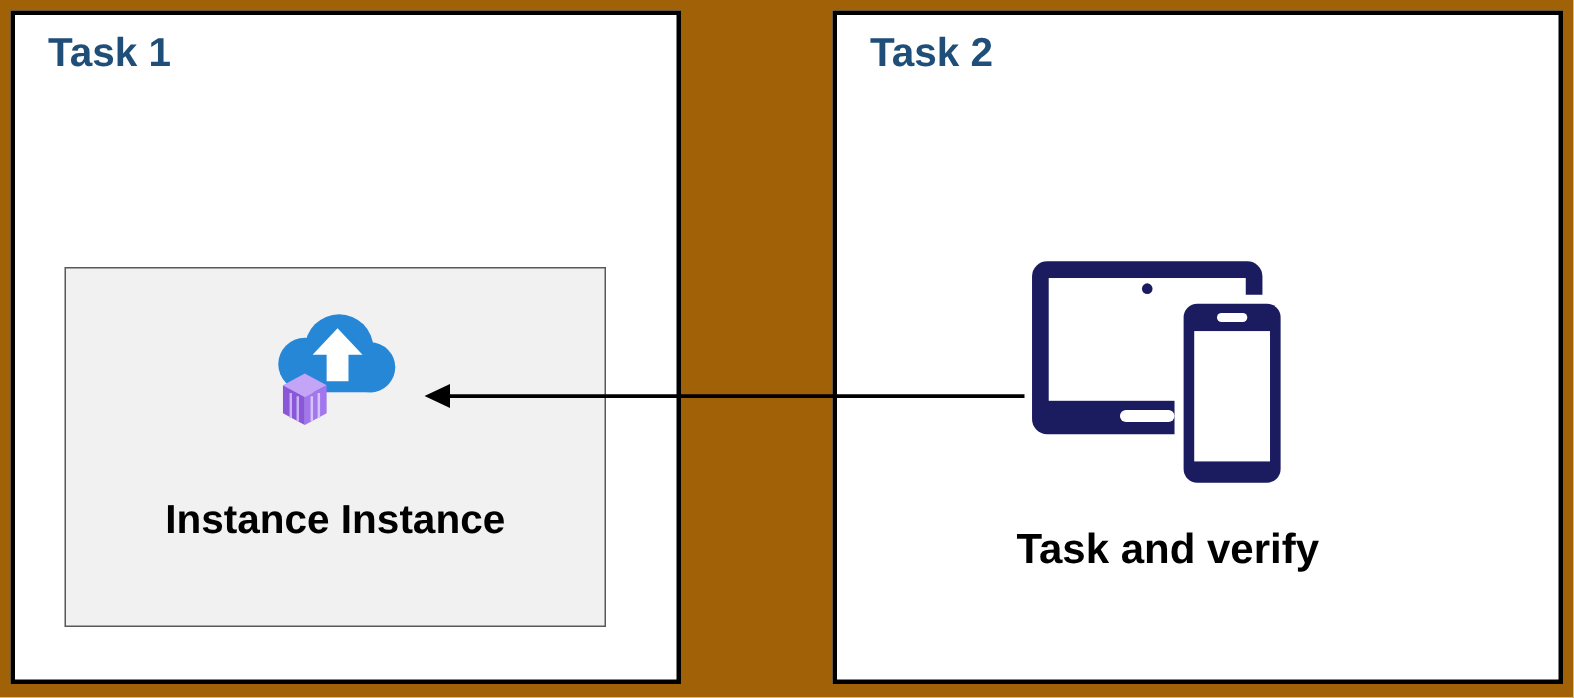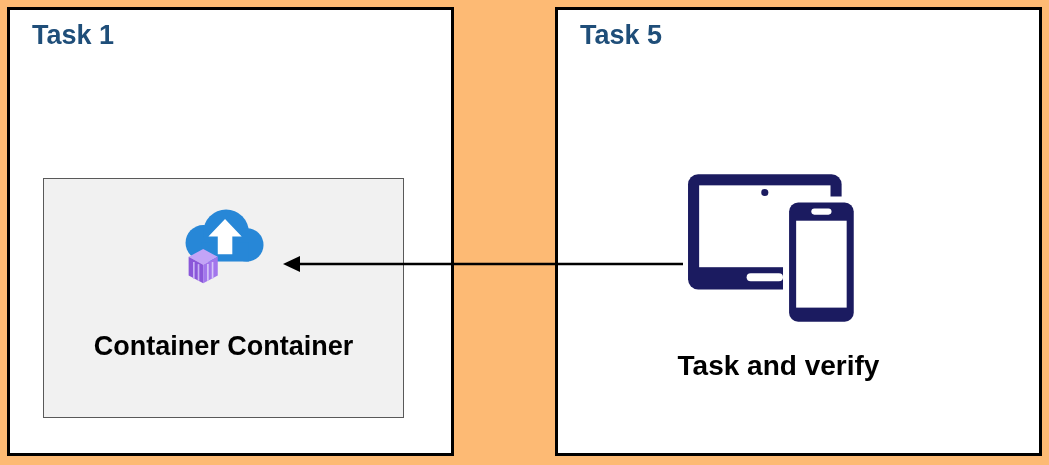--- a/index.html
+++ b/index.html
@@ -5,21 +5,21 @@
   html, body {
     margin: 0;
     padding: 0;
     background: #ffffff;
     font-family: "Liberation Sans", sans-serif;
   }
   .canvas {
     position: relative;
     width: 1049px;
     height: 465px;
-    background: #fdba74;
+    background: #a16207;
     overflow: hidden;
   }
   .task-box {
     position: absolute;
     border: 3px solid #000000;
     background: #ffffff;
     box-sizing: border-box;
   }
   .task1-box { left: 7px; top: 7px; width: 447px; height: 449px; }
   .task2-box { left: 555px; top: 7px; width: 487px; height: 449px; }
@@ -112,26 +112,26 @@
           <polygon points="51,17 67,34 58,34 58,51 44,51 44,34 35,34" fill="#ffffff"></polygon>
           <polygon points="30,46 44,53.5 30,61 16,53.5" fill="#c3a4f7"></polygon>
           <polygon points="16,53.5 30,61 30,79 16,71.5" fill="#8a57d9"></polygon>
           <polygon points="44,53.5 30,61 30,79 44,71.5" fill="#a276ec"></polygon>
           <line x1="21" y1="58.5" x2="21" y2="74.5" stroke="#c9b2f5" stroke-width="1.6"></line>
           <line x1="25.5" y1="60.5" x2="25.5" y2="76.5" stroke="#c9b2f5" stroke-width="1.6"></line>
           <line x1="34.5" y1="60.5" x2="34.5" y2="76.5" stroke="#d7c5f9" stroke-width="1.6"></line>
           <line x1="39" y1="58.5" x2="39" y2="74.5" stroke="#d7c5f9" stroke-width="1.6"></line>
         </svg>
       </div>
-      <div class="container-label">Container Container</div>
+      <div class="container-label">Instance Instance</div>
     </div>
   </div>
 
   <div class="task-box task2-box">
-    <div class="box-title">Task 5</div>
+    <div class="box-title">Task 2</div>
 
     <div class="devices-wrap">
       <svg width="192" height="172" viewBox="0 0 190 170">
 
         <rect x="2" y="12" width="152" height="114" rx="10" fill="#1b1b60"></rect>
         <rect x="13" y="23" width="130" height="81" fill="#ffffff"></rect>
         <circle cx="78" cy="30" r="3.5" fill="#1b1b60"></circle>
         <rect x="60" y="110" width="36" height="8" rx="4" fill="#ffffff"></rect>
 
         <rect x="96" y="34" width="76" height="130" rx="14" fill="#ffffff"></rect>

